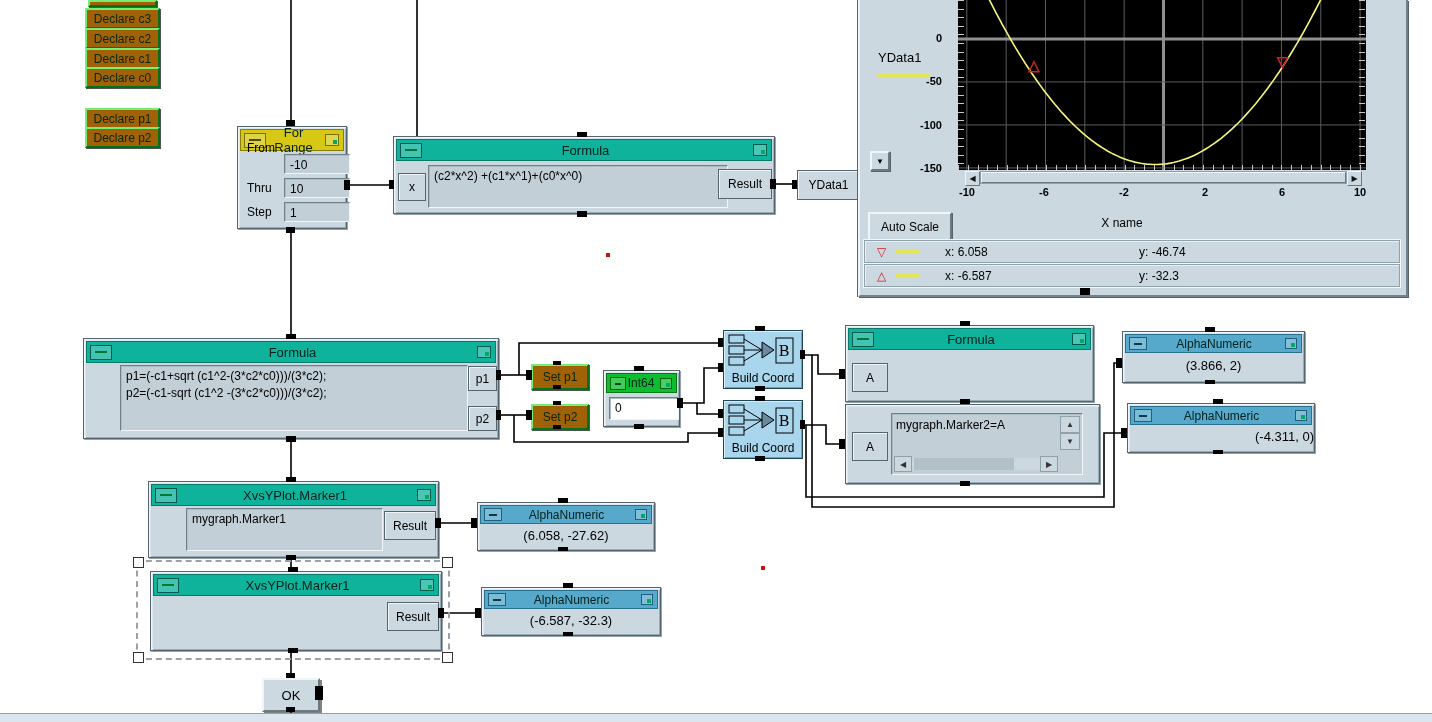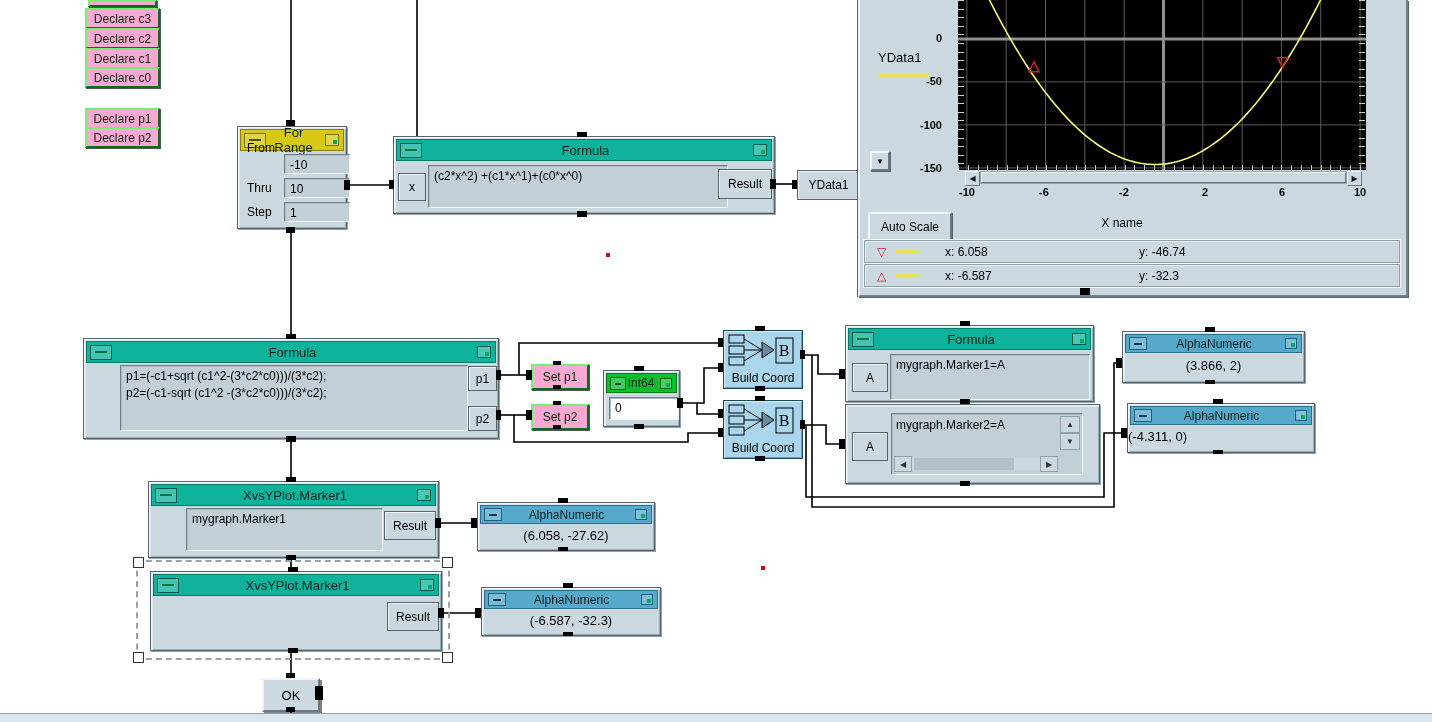--- a/index.html
+++ b/index.html
@@ -21,21 +21,21 @@
   .title.yellow{background:#D6C814;border-color:#8a7e06}
   .title.yellow .minb,.title.yellow .maxb{border-color:#7a6f04}
   .title.yellow .minb::after{background:#554a00}
   .title.blue{background:#57A9CB;border-color:#2a6f8e}
   .title.blue .minb,.title.blue .maxb{border-color:#235f7a}
   .title.blue .minb::after{background:#12364a}
   .term{position:absolute;background:#CBD8E0;border:1px solid #55656e;box-shadow:inset 1px 1px 0 #eef4f8;
         display:flex;align-items:center;justify-content:center;font-size:12px}
   .field{position:absolute;background:#C2CFD7;border:1px solid;border-color:#6f8089 #f2f6f9 #f2f6f9 #6f8089;
          box-shadow:inset 1px 1px 0 #adbbc3;padding:2px 5px;overflow:hidden;font-size:12px;line-height:17px;white-space:nowrap}
-  .gbtn{position:absolute;background:#f9a8d4;border:2px solid;border-color:#74ef74 #077017 #077017 #74ef74;
+  .gbtn{position:absolute;background:#a16207;border:2px solid;border-color:#74ef74 #077017 #077017 #74ef74;
         color:#04270a;display:flex;align-items:center;justify-content:center;font-size:12px;box-shadow:1px 1px 0 #49594f}
   .pin{position:absolute;background:#000}
   .ylab{position:absolute;font-weight:bold;font-size:11px;text-align:right;width:42px}
   .xlab{position:absolute;font-weight:bold;font-size:11px;text-align:center;width:40px}
   .btn3d{position:absolute;background:#CDD9E1;border:2px solid;border-color:#f0f5f8 #69797f #69797f #f0f5f8;
          display:flex;align-items:center;justify-content:center;box-shadow:1px 1px 0 #55656e}
   .panel{position:absolute;left:858px;top:0;width:546px;height:295px;background:#CBD8E0;
          border-left:2px solid #eef3f7;border-right:2px solid #72828c;border-bottom:2px solid #72828c;
          box-shadow:1px 1px 0 #55656e,-1px 0 0 #55656e}
   .plotbox{position:absolute;left:98px;top:0;width:408px;height:170px;background:#000}
@@ -247,21 +247,20 @@
     <div style="position:absolute;left:0;right:0;bottom:3px;text-align:center;font-size:12px">Build Coord</div>
   </div>
 
   <div class="box" style="left:845px;top:325px;width:247px;height:75px">
     <div class="title">
       <div class="minb"></div>
       <div class="t">Formula</div>
       <div class="maxb"></div>
     </div>
     <div class="term" style="left:6px;top:37px;width:34px;height:27px">A</div>
-    <div class="field" style="left:44px;top:28px;width:188px;height:40px">mygraph.Marker1=A</div>
   </div>
 
   <div class="box" style="left:845px;top:404px;width:253px;height:78px">
     <div class="term" style="left:6px;top:27px;width:34px;height:27px">A</div>
     <div class="field" style="left:45px;top:8px;width:190px;height:60px;padding:0">
       <div style="position:absolute;left:4px;top:3px">mygraph.Marker2=A</div>
       <div class="scr" style="right:2px;top:2px;width:18px;height:15px">▲</div>
       <div class="scr" style="right:2px;top:19px;width:18px;height:15px">▼</div>
       <div style="position:absolute;left:2px;right:24px;bottom:2px;height:16px;display:flex;align-items:center">
         <div class="scr" style="position:static;width:16px;height:14px">◀</div>
@@ -280,21 +279,21 @@
       <div class="maxb" style="width:10px;height:9px"></div>
     </div>
     <div class="abs" style="left:0;right:0;top:26px;text-align:center;font-size:13px">(3.866, 2)</div>
   </div>
   <div class="box" style="left:1127px;top:403px;width:186px;height:48px">
     <div class="title blue" style="height:17px">
       <div class="minb" style="width:16px;height:11px"></div>
       <div class="t" style="font-size:12px">AlphaNumeric</div>
       <div class="maxb" style="width:10px;height:9px"></div>
     </div>
-    <div class="abs" style="left:0;right:0;top:25px;text-align:left;font-size:13px">(-4.311, 0)</div>
+    <div class="abs" style="left:0;right:0;top:25px;text-align:right;font-size:13px">(-4.311, 0)</div>
   </div>
   <div class="box" style="left:477px;top:502px;width:176px;height:47px">
     <div class="title blue" style="height:17px">
       <div class="minb" style="width:16px;height:11px"></div>
       <div class="t" style="font-size:12px">AlphaNumeric</div>
       <div class="maxb" style="width:10px;height:9px"></div>
     </div>
     <div class="abs" style="left:0;right:0;top:25px;text-align:center;font-size:13px">(6.058, -27.62)</div>
   </div>
   <div class="box" style="left:481px;top:587px;width:178px;height:47px">

